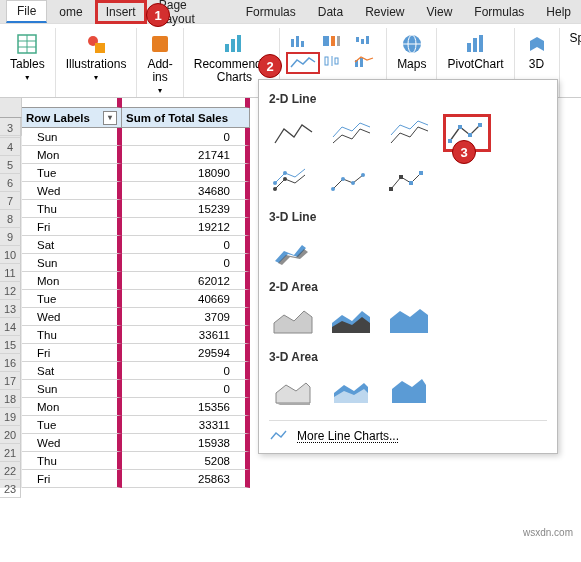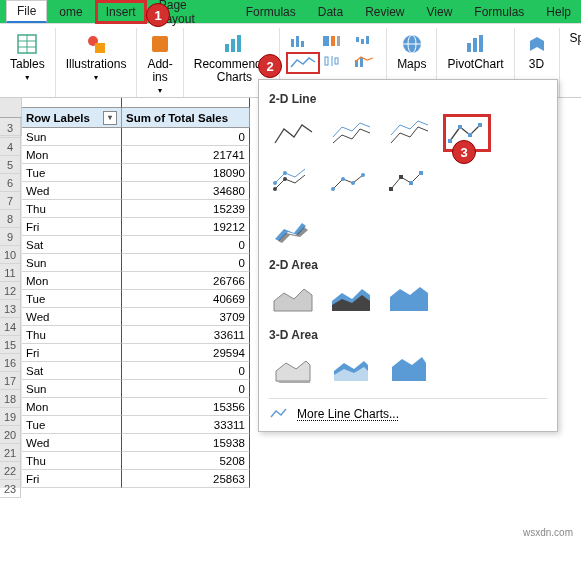--- a/index.html
+++ b/index.html
@@ -1,17 +1,17 @@
 <!DOCTYPE html>
 <html><head>
 <meta charset="utf-8">
 <style>
 * { box-sizing: border-box; margin: 0; padding: 0; }
 body { font-family: "Segoe UI", Arial, sans-serif; font-size: 12px; background: #fff; width: 581px; height: 562px; overflow: hidden; position: relative; }
-.tabs { display: flex; align-items: center; height: 24px; background: #22c55e; border-bottom: 1px solid #ddd; padding-left: 6px; gap: 2px; }
+.tabs { display: flex; align-items: center; height: 24px; background: #e5e5e5; border-bottom: 1px solid #ddd; padding-left: 6px; gap: 2px; }
 .tab { padding: 3px 10px; color: #222; cursor: pointer; }
 .tab.file { background: #fff; border: 1px solid #ccc; border-bottom: 2px solid #2b7cd3; }
 .tab.insert { border: 3px solid #d32f2f; padding: 2px 8px; font-weight: 400; }
 .ribbon { display: flex; height: 74px; border-bottom: 1px solid #ccc; background: #fff; padding-top: 4px; }
 .group { display: flex; flex-direction: column; align-items: center; padding: 2px 8px; border-right: 1px solid #e1e1e1; justify-content: flex-start; }
 .big-btn { display: flex; flex-direction: column; align-items: center; gap: 2px; padding: 2px; cursor: pointer; }
 .big-btn .label { font-size: 12px; text-align: center; line-height: 1.1; }
 .icon-box { width: 24px; height: 24px; display: flex; align-items: center; justify-content: center; }
 .chart-mini { display: grid; grid-template-columns: repeat(3, 30px); gap: 2px; }
 .chart-mini div { width: 30px; height: 18px; display: flex; align-items: center; justify-content: center; cursor: pointer; }
@@ -22,21 +22,21 @@
 .c3 { top: 140px; left: 452px; }
 .sheet-area { display: flex; }
 .rowhdr-col { width: 22px; background: #e7e7e7; }
 .rowhdr-col div { height: 18px; text-align: center; color: #555; font-size: 11px; border-bottom: 1px solid #d4d4d4; border-right: 1px solid #ccc; line-height: 18px; }
 .rowhdr-col .colhdr { height: 20px; background: #e7e7e7; border-bottom: 1px solid #aaa; }
 .grid { position: relative; }
 .pivot-hdr { display: flex; height: 20px; border-bottom: 1px solid #999; }
 .pivot-hdr .cell { background: #dbeaf7; border-right: 1px solid #999; font-weight: bold; color: #000; display: flex; align-items: center; padding: 5px 4px; font-size: 11.5px; justify-content: space-between; }
 .dropdown-btn { width: 14px; height: 14px; border: 1px solid #888; background: #fff; display: inline-flex; align-items: center; justify-content: center; font-size: 8px; color: #555; }
 .row { display: flex; height: 18px; }
-.row .cell { border-right: 1px solid #be185d; border-bottom: 1px solid #d4d4d4; padding: 0 4px; font-size: 11.5px; line-height: 18px; }
+.row .cell { border-right: 5px solid #be185d; border-bottom: 1px solid #d4d4d4; padding: 0 15px; font-size: 11.5px; line-height: 18px; }
 .cA { width: 100px; }
 .cB { width: 128px; text-align: right; }
 .row2 { height: 10px; }
 .menu { position: absolute; left: 258px; top: 79px; width: 300px; background: #fff; border: 1px solid #bbb; box-shadow: 2px 2px 6px rgba(0,0,0,0.2); padding: 6px 10px 10px; }
 .menu h4 { font-size: 12px; font-weight: 600; margin: 6px 0 8px; color: #333; }
 .thumbs { display: flex; flex-wrap: wrap; gap: 10px; margin-bottom: 10px; }
 .thumb { width: 48px; height: 38px; display: flex; align-items: center; justify-content: center; border: 1px solid transparent; cursor: pointer; }
 .thumb.t4 { border: 3px solid #d32f2f; }
 .more-line { display: flex; align-items: center; gap: 8px; padding-top: 8px; border-top: 1px solid #ddd; margin-top: 4px; font-size: 12px; cursor: pointer; }
 .more-line span.txt { text-decoration: underline dotted; text-underline-offset: 2px; }
@@ -278,21 +278,21 @@
         <div class="row">
           <div class="cell cA">Sat</div>
           <div class="cell cB">0</div>
         </div>
         <div class="row">
           <div class="cell cA">Sun</div>
           <div class="cell cB">0</div>
         </div>
         <div class="row">
           <div class="cell cA">Mon</div>
-          <div class="cell cB">26766</div>
+          <div class="cell cB">62012</div>
         </div>
         <div class="row">
           <div class="cell cA">Tue</div>
           <div class="cell cB">40669</div>
         </div>
         <div class="row">
           <div class="cell cA">Wed</div>
           <div class="cell cB">3709</div>
         </div>
         <div class="row">
@@ -386,20 +386,21 @@
     <div class="thumb" style="margin-top:-2px">
         <svg width="42" height="32">
           <polyline points="3,26 13,14 23,20 33,10" fill="none" stroke="#444"></polyline>
           <rect x="1" y="24" width="4" height="4" fill="#444"></rect>
           <rect x="11" y="12" width="4" height="4" fill="#444"></rect>
           <rect x="21" y="18" width="4" height="4" fill="#5b9bd5"></rect>
           <rect x="31" y="8" width="4" height="4" fill="#5b9bd5"></rect>
         </svg>
       </div>
   </div>
+  <h4>3-D Line</h4>
   <div class="thumbs">
     <div class="thumb">
         <svg width="42" height="32">
           <polygon points="3,26 12,16 22,20 30,10 34,13 26,22 16,19 7,28" fill="#5b9bd5"></polygon>
           <polygon points="6,28 14,20 24,22 32,14 36,17 28,24 18,22 10,30" fill="#444" opacity="0.6"></polygon>
         </svg>
       </div>
   </div>
   <h4>2-D Area</h4>
   <div class="thumbs">

